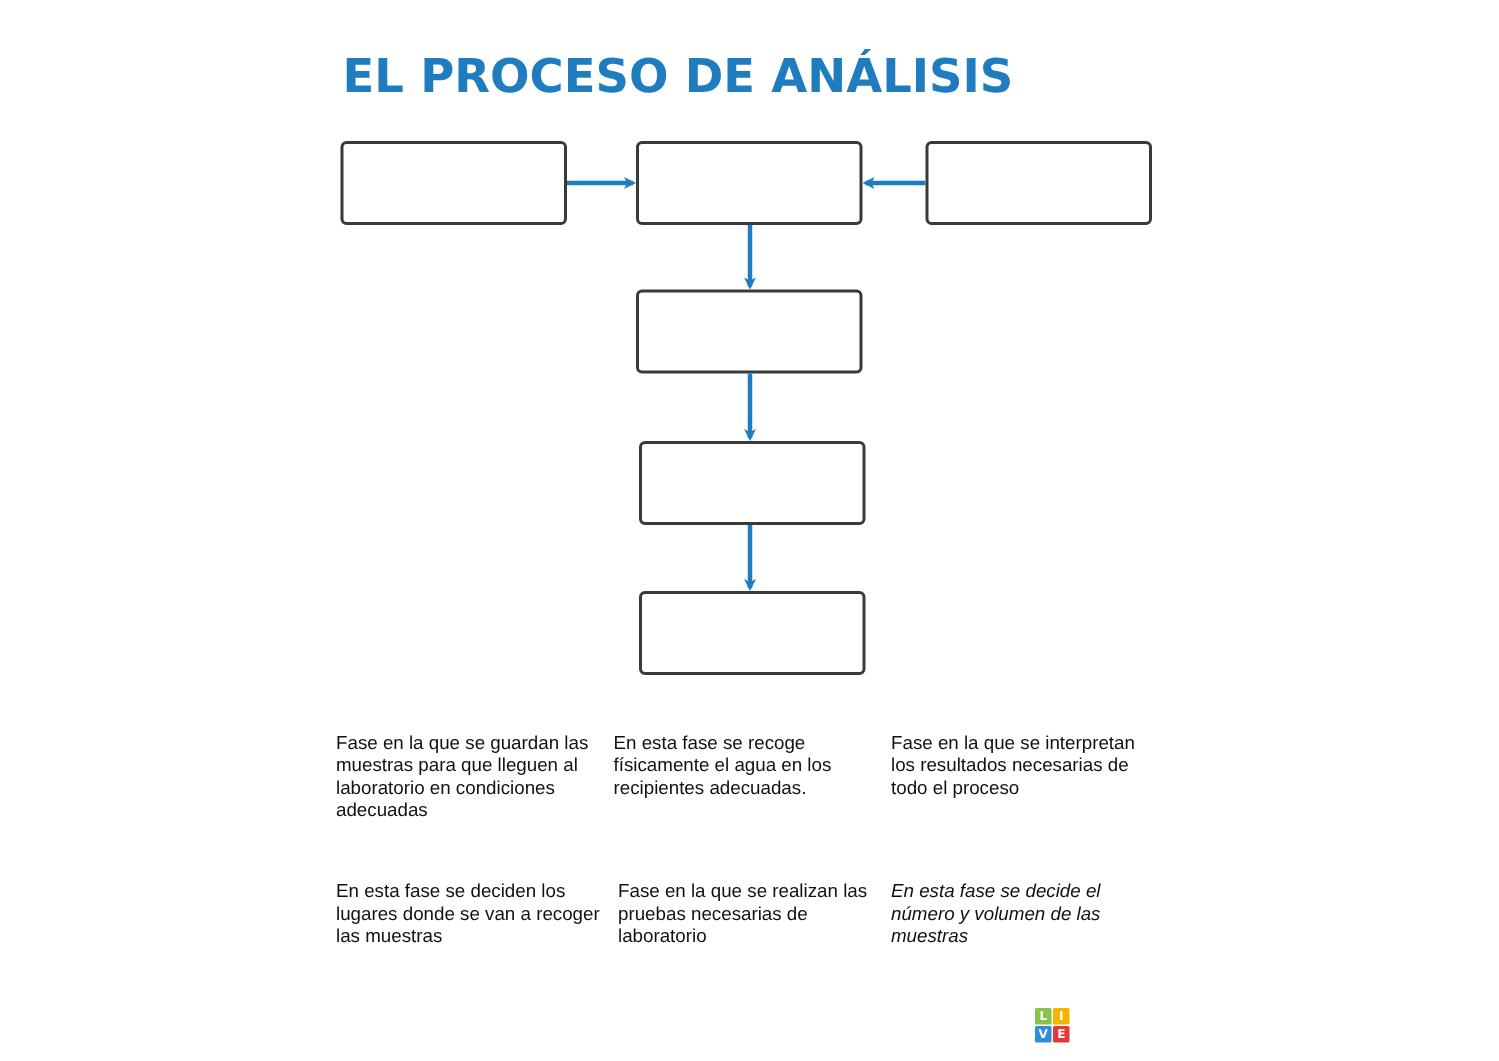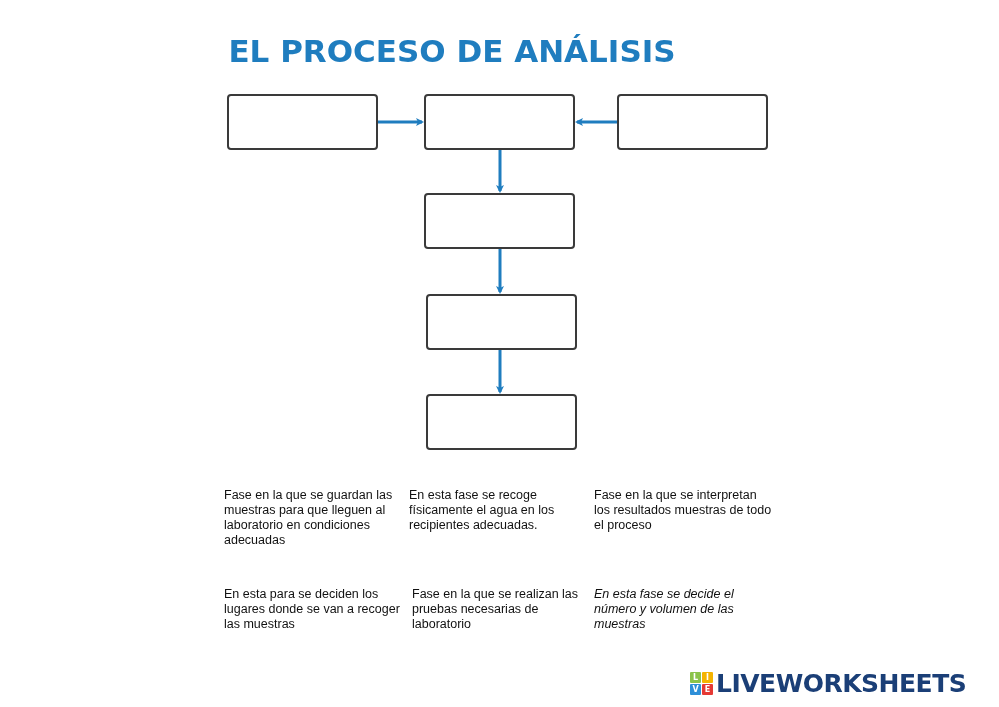--- a/index.html
+++ b/index.html
@@ -53,26 +53,25 @@
   </defs>
   <line x1="378" y1="122" x2="422" y2="122" stroke="#1f7dbf" stroke-width="3" marker-end="url(#ah)"></line>
   <line x1="617" y1="122" x2="577" y2="122" stroke="#1f7dbf" stroke-width="3" marker-end="url(#ah)"></line>
   <line x1="500" y1="150" x2="500" y2="191" stroke="#1f7dbf" stroke-width="3" marker-end="url(#ah)"></line>
   <line x1="500" y1="249" x2="500" y2="292" stroke="#1f7dbf" stroke-width="3" marker-end="url(#ah)"></line>
   <line x1="500" y1="350" x2="500" y2="392" stroke="#1f7dbf" stroke-width="3" marker-end="url(#ah)"></line>
 </svg>
 
 <div class="desc" style="left:224px; top:488px;">Fase en la que se guardan las muestras para que lleguen al laboratorio en condiciones adecuadas</div>
 <div class="desc" style="left:409px; top:488px;">En esta fase se recoge físicamente el agua en los recipientes adecuadas.</div>
-<div class="desc" style="left:594px; top:488px;">Fase en la que se interpretan los resultados muestras de todo el proceso</div>
-<div class="desc" style="left:224px; top:587px;">En esta para se deciden los lugares donde se van a recoger las muestras</div>
+<div class="desc" style="left:594px; top:488px;">Fase en la que se interpretan los resultados necesarias de todo el proceso</div>
+<div class="desc" style="left:224px; top:587px;">En esta fase se deciden los lugares donde se van a recoger las muestras</div>
 <div class="desc" style="left:412px; top:587px;">Fase en la que se realizan las pruebas necesarias de laboratorio</div>
 <div class="desc" style="left:594px; top:587px;font-style:italic;">En esta fase se decide el número y volumen de las muestras</div>
 
 <div class="logo">
   <div class="logo-grid">
     <span style="background:#8bc34a;">L</span>
     <span style="background:#f5b400;">I</span>
     <span style="background:#2e8fd8;">V</span>
     <span style="background:#e53935;">E</span>
   </div>
-  <span class="logo-text">LIVEWORKSHEETS</span>
 </div>
 
 </body></html>

